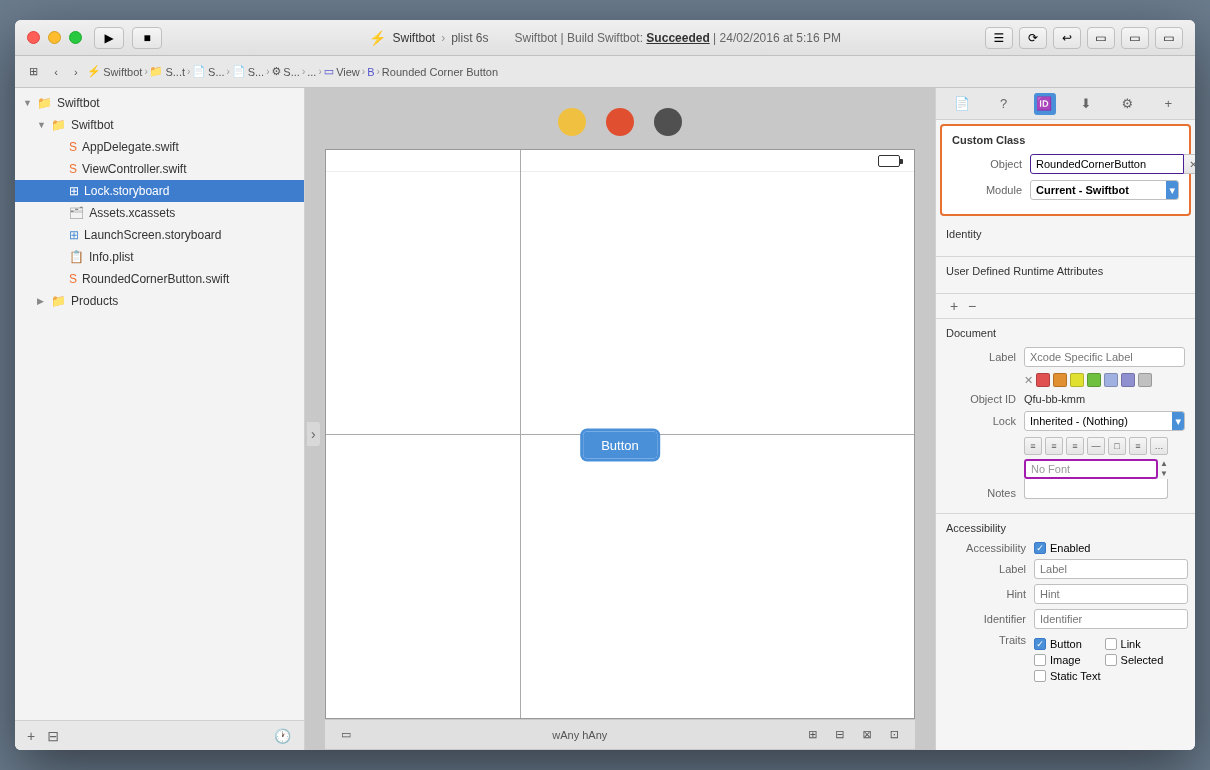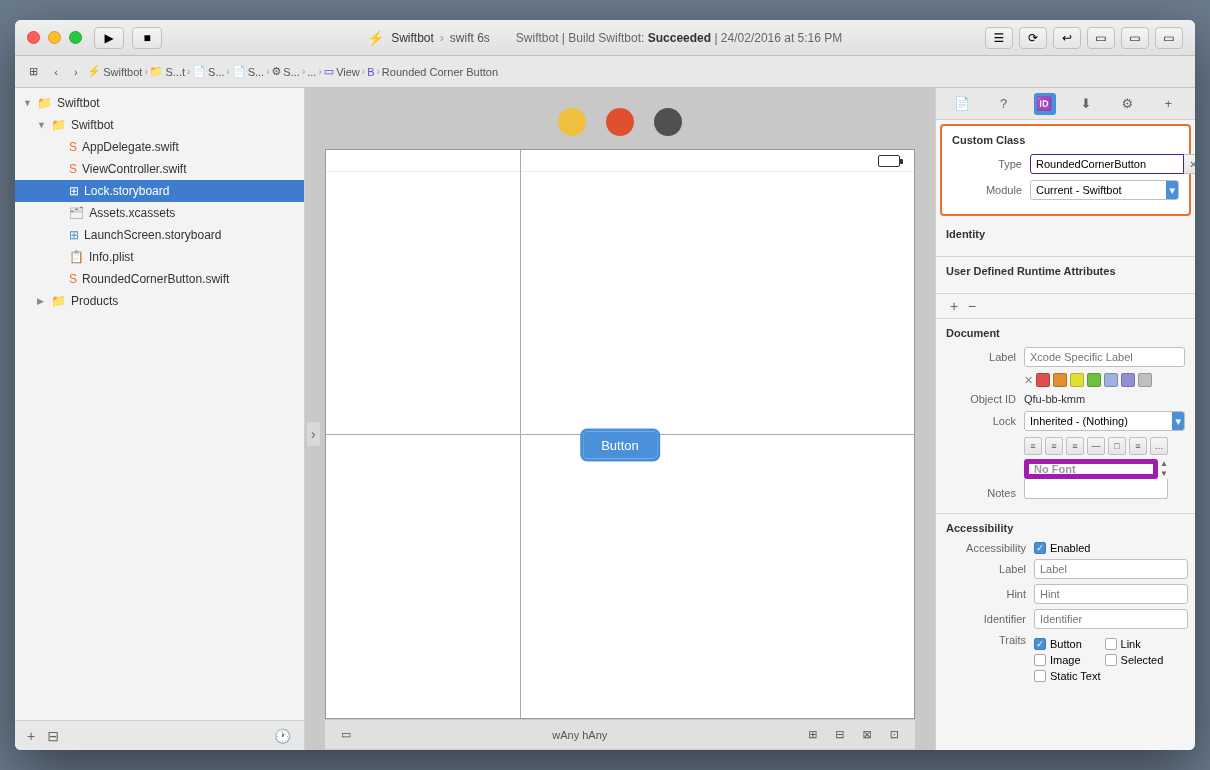--- a/index.html
+++ b/index.html
@@ -369,21 +369,21 @@
       overflow-y: auto;
       padding: 0;
     }
 
     .panel-section {
       border-bottom: 1px solid #d5d5d5;
       padding: 8px 10px;
     }
     .panel-section-title {
       font-size: 11px;
-      font-weight: 700;
+      font-weight: 400;
       color: #333;
       margin-bottom: 8px;
     }
 
     
     .custom-class-section {
       border: 2px solid #e87030;
       border-radius: 4px;
       padding: 8px 10px;
       background: #fff;
@@ -526,29 +526,28 @@
       align-items: center;
       justify-content: center;
       font-size: 9px;
       color: #555;
     }
 
     
     .font-field {
       display: flex;
       align-items: center;
-      border: 5px solid #a21caf;
+      border: 2px solid #a21caf;
       border-radius: 3px;
       background: white;
       padding: 2px 5px;
       font-size: 11px;
       color: #999;
       flex: 1;
       height: 20px;
-      font-weight: bold;
     }
     .font-field-btn {
       font-size: 8px;
       height: 10px;
       line-height: 1;
       cursor: pointer;
       color: #666;
       background: none;
       border: none;
     }
@@ -641,24 +640,24 @@
       <div class="traffic-light tl-max"></div>
     </div>
     <div class="titlebar-icons">
       <div class="titlebar-icon-btn">▶</div>
       <div class="titlebar-icon-btn">■</div>
     </div>
     <div class="titlebar-center">
       <span style="font-size:14px;">⚡</span>
       <span>Swiftbot</span>
       <span style="color:#999;">›</span>
-      <span style="color:#555;">swift 6s</span>
+      <span style="color:#555;">plist 6s</span>
       <span style="margin-left:20px; color:#666;">
         <span>Swiftbot | Build Swiftbot:</span>
-        <strong style="color:#333;">Succeeded</strong>
+        <strong style="color:#333;text-decoration:underline;">Succeeded</strong>
         |
         <span>24/02/2016 at 5:16 PM</span>
       </span>
     </div>
     <div class="titlebar-right">
       <div class="titlebar-icon-btn">☰</div>
       <div class="titlebar-icon-btn">⟳</div>
       <div class="titlebar-icon-btn">↩</div>
       <div class="titlebar-icon-btn">▭</div>
       <div class="titlebar-icon-btn">▭</div>
@@ -850,33 +849,33 @@
         <div class="right-panel-tab">⚙</div>
         <div class="right-panel-tab">+</div>
       </div>
 
       <div class="right-panel-content">
 
         <div class="custom-class-section">
           <div class="custom-class-title">Custom Class</div>
 
           <div class="panel-row">
-            <span class="panel-label">Type</span>
+            <span class="panel-label">Object</span>
             <div class="panel-input-with-btn">
               <input class="panel-input" style="border-radius: 3px 0px 0px 3px;" value="RoundedCornerButton">
               <div class="panel-input-btn">✕</div>
 
             </div>
           </div>
 
           <div class="panel-row">
             <span class="panel-label">Module</span>
             <div class="panel-dropdown-wrapper">
               <div style="display:flex; align-items:center; border:1px solid #c0c0c0; border-radius:3px; background:white; height:20px; padding:0 5px; font-size:11px; cursor:pointer;">
-                <span style="flex:1;">Current - Swiftbot</span>
+                <span style="flex:1;font-weight:bold;">Current - Swiftbot</span>
                 <span style="background:#4a90d9; color:white; padding:0 3px; margin-right:-5px; border-radius:0 2px 2px 0; height:100%; display:flex; align-items:center;">▾</span>
               </div>
             </div>
           </div>
         </div>
 
         <div class="panel-section">
           <div class="panel-section-title">Identity</div>
         </div>
 

